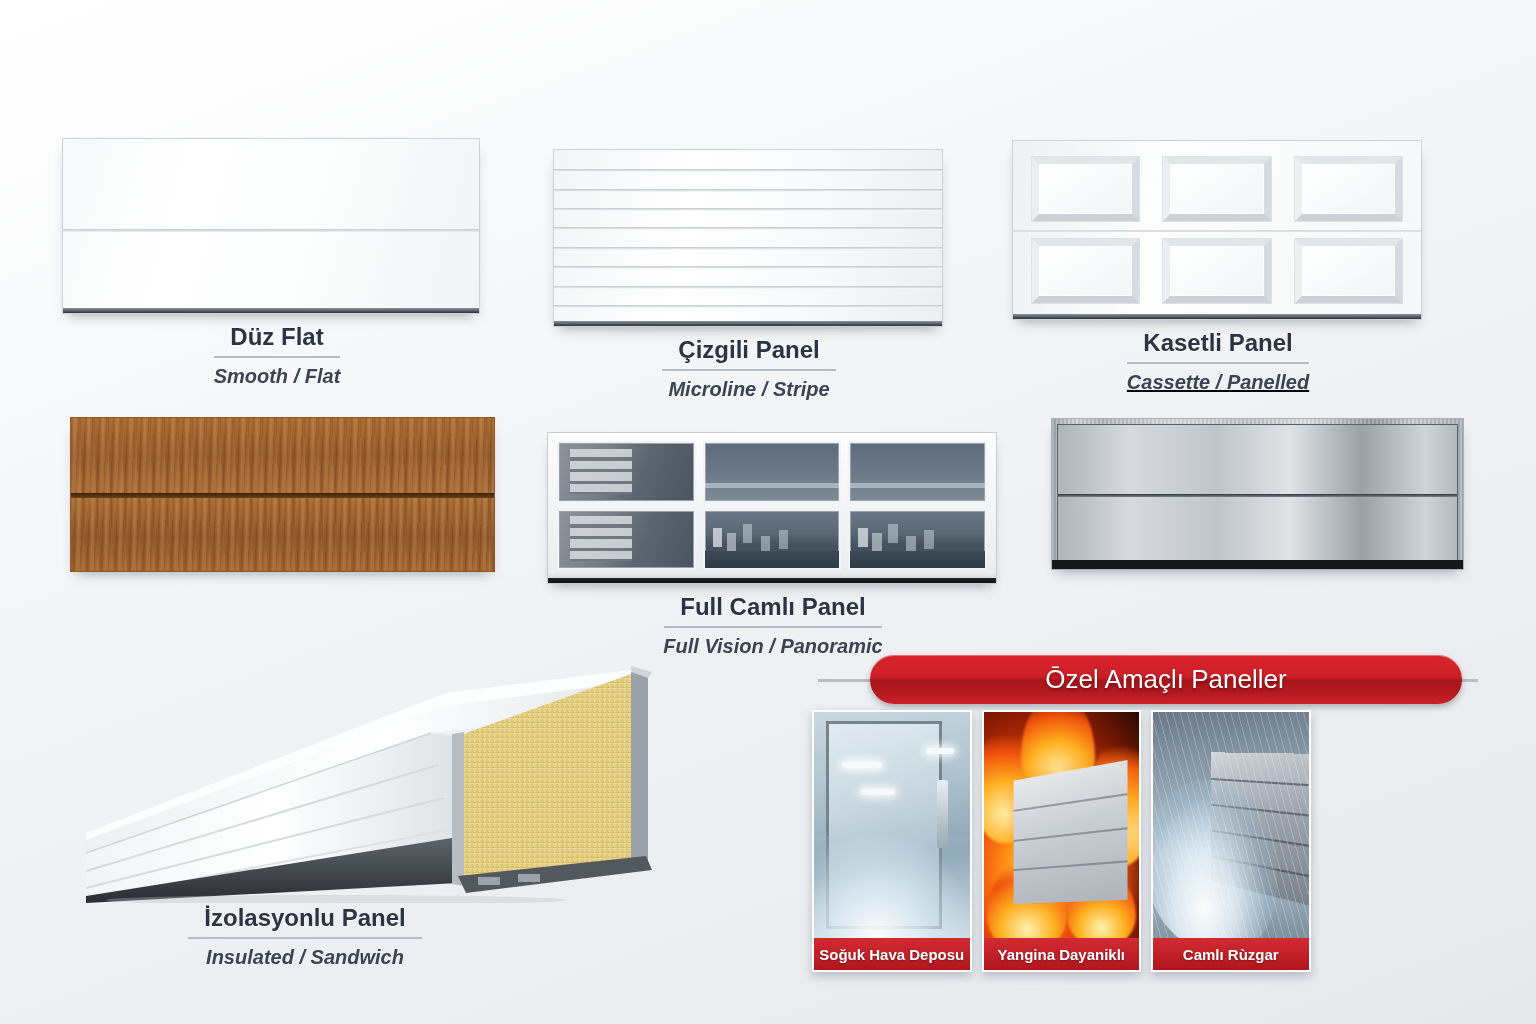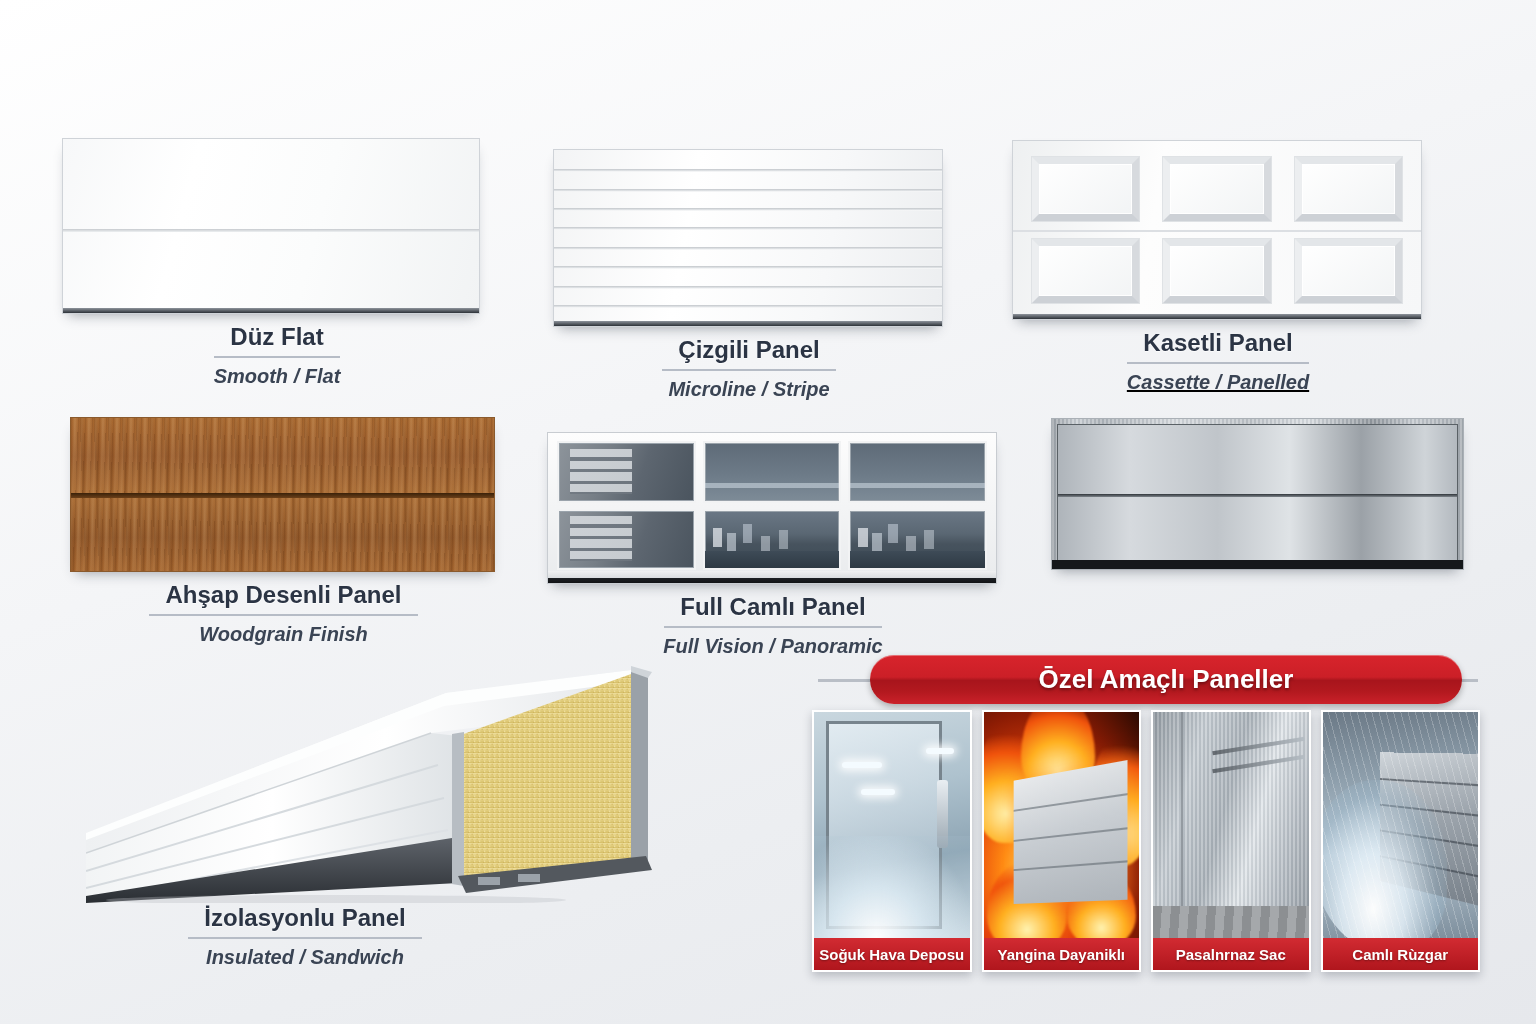--- a/index.html
+++ b/index.html
@@ -133,21 +133,21 @@
 
   
   .sp-rule { position:absolute; left:818px; top:679px; width:660px; height:3px;
     background:#b9bec6; }
   .sp-banner {
     position:absolute; left:870px; top:655px; width:592px; height:49px; border-radius:24px;
     background: linear-gradient(180deg,#d8242c 0%,#cb1f27 45%,#a8151c 52%,#b3191f 75%,#cb212a 100%);
     box-shadow: 0 3px 6px rgba(0,0,0,.28), inset 0 1px 0 rgba(255,255,255,.35);
     display:flex; align-items:center; justify-content:center;
   }
-  .sp-banner span { color:#fff; font-size:26px; font-weight:700;
+  .sp-banner span { color:#fff; font-size:26px; font-weight:400;
     text-shadow: 0 2px 3px rgba(0,0,0,.35); white-space:nowrap; }
 
   .sp-grid { position:absolute; left:812px; top:710px; width:668px; height:262px;
     display:grid; grid-template-columns: repeat(4,1fr); gap:10px; }
   .sp-card { display:flex; flex-direction:column;
     box-shadow: 0 4px 9px rgba(30,40,55,.25); }
   .sp-img { flex:1; position:relative; overflow:hidden;
     border:2px solid #fff; border-bottom:none; }
   .sp-label { height:34px; background:linear-gradient(180deg,#d22b32,#b0161d);
     display:flex; align-items:center; justify-content:center;
@@ -263,24 +263,20 @@
     </div>
     <div class="caption">
       <span class="tr">Kasetli Panel</span>
       <span class="en">Cassette / Panelled</span>
     </div>
   </div>
 
   <div class="card" style="left:70px; top:417px; width:427px;">
     <div class="thumb panel-base wood">
       <div class="seam"></div>
-    </div>
-    <div class="caption">
-      <span class="tr">Ahşap Desenli Panel</span>
-      <span class="en">Woodgrain Finish</span>
     </div>
   </div>
 
   <div class="card" style="left:547px; top:432px; width:452px;">
     <div class="thumb panel-base glass">
       <div class="rows">
         <div class="row">
           <div class="pane bldg"></div>
           <div class="pane sky"></div>
           <div class="pane sky"></div>
@@ -402,31 +398,20 @@
           <i style="top:24%"></i>
             <i style="top:48%"></i>
             <i style="top:72%"></i>
         </div>
       </div>
       <div class="sp-label">
         <span>Yangina Dayaniklı</span>
       </div>
     </div>
 
-    <div class="sp-card">
-      <div class="sp-img th-steel">
-        <div class="gr" style="top:14%"></div>
-        <div class="gr" style="top:22%"></div>
-        <div class="edge"></div>
-        <div class="floor"></div>
-      </div>
-      <div class="sp-label">
-        <span>Pasalnrnaz Sac</span>
-      </div>
-    </div>
 
     <div class="sp-card">
       <div class="sp-img th-wind">
         <div class="door">
           <i style="top:20%"></i>
             <i style="top:40%"></i>
             <i style="top:60%"></i>
             <i style="top:80%"></i>
         </div>
         <div class="wave"></div>

